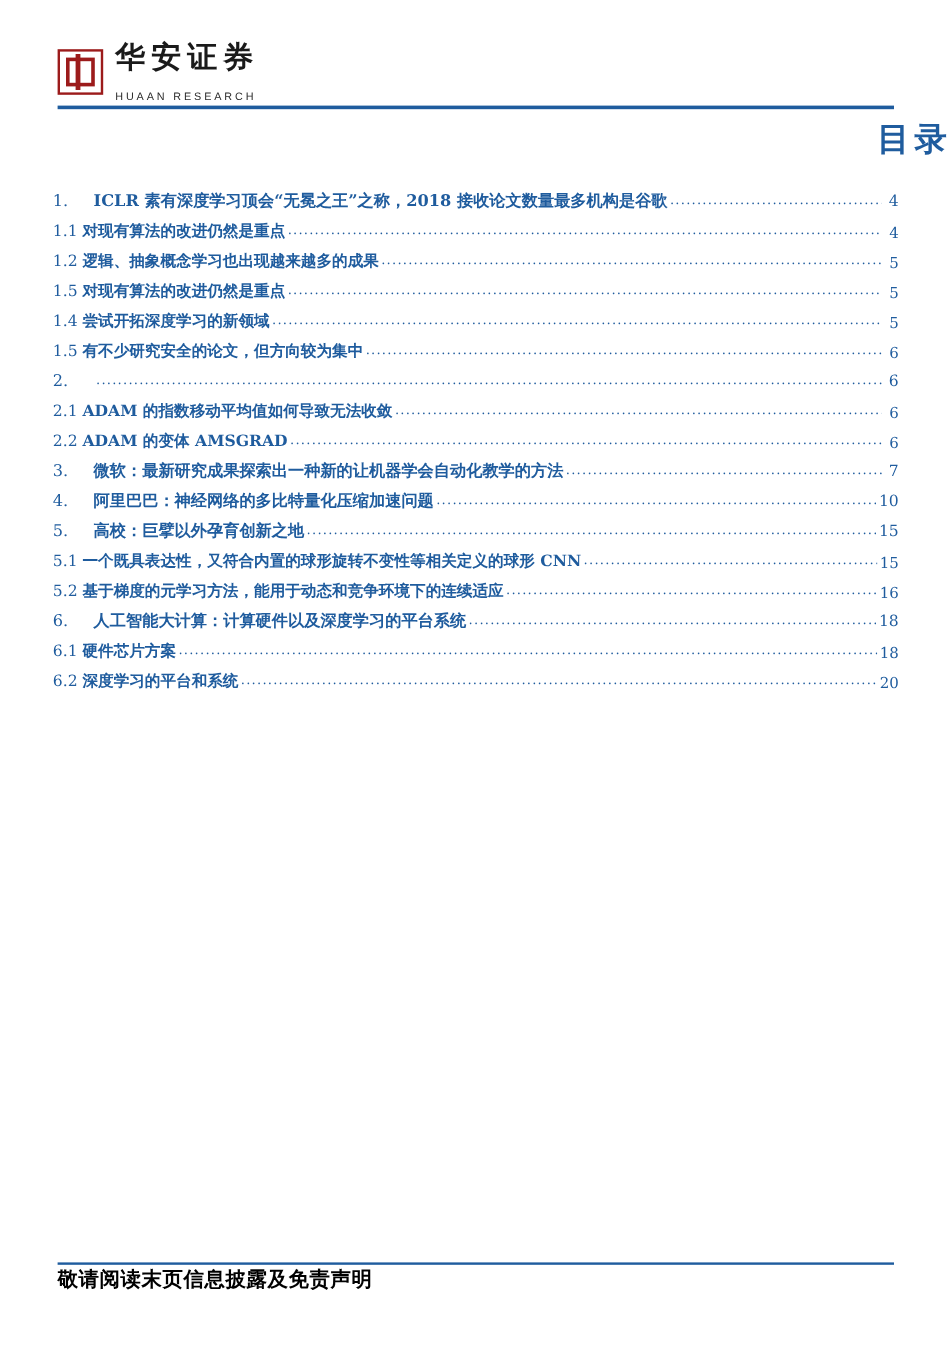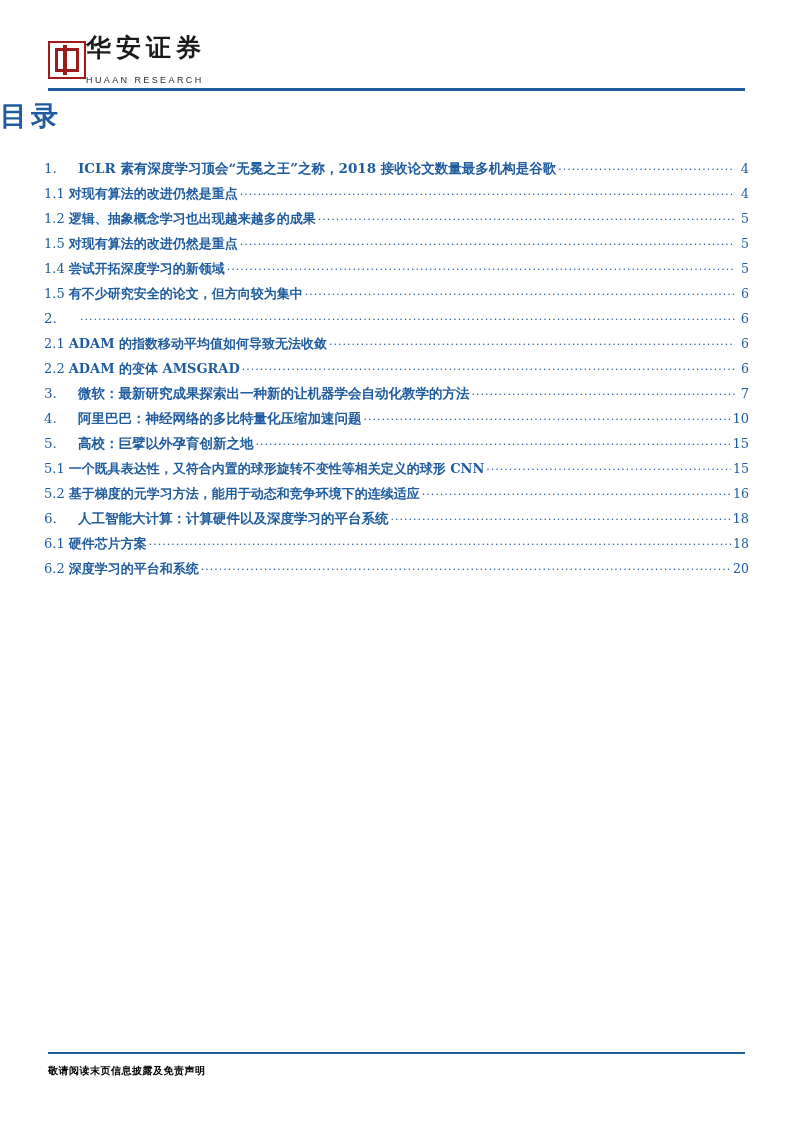--- a/index.html
+++ b/index.html
@@ -26,20 +26,21 @@
     top: 36px;
     left: 48px;
     right: 48px;
     height: 48px;
     display: flex;
     align-items: center;
   }
   .logo-wrap {
     display: flex;
     align-items: center;
+    gap: 10px;
   }
   .logo-mark {
     width: 38px;
     height: 38px;
     border: 2px solid #9c1b1b;
     box-sizing: border-box;
     position: relative;
     background: #ffffff;
   }
   .logo-mark::before {
@@ -89,21 +90,21 @@
     height: 3px;
     background: #1f5c9e;
   }
 
   
   .toc-title {
     position: absolute;
     top: 98px;
     left: 0;
     right: 0;
-    text-align: left;
+    text-align: right;
     font-family: "DejaVu Serif", serif;
     font-weight: bold;
     font-size: 27px;
     letter-spacing: 4px;
     color: #1f5c9e;
   }
 
   
   .toc {
     position: absolute;
@@ -174,21 +175,21 @@
     bottom: 68px;
     height: 2px;
     background: #1f5c9e;
   }
   .footer-text {
     position: absolute;
     left: 48px;
     bottom: 44px;
     font-family: "DejaVu Serif", serif;
     font-weight: bold;
-    font-size: 10px;
+    font-size: 17px;
     color: #000;
     letter-spacing: 0.5px;
   }
 </style>
 </head>
 <body>
 
 <div class="page">
 
   <div class="header">

